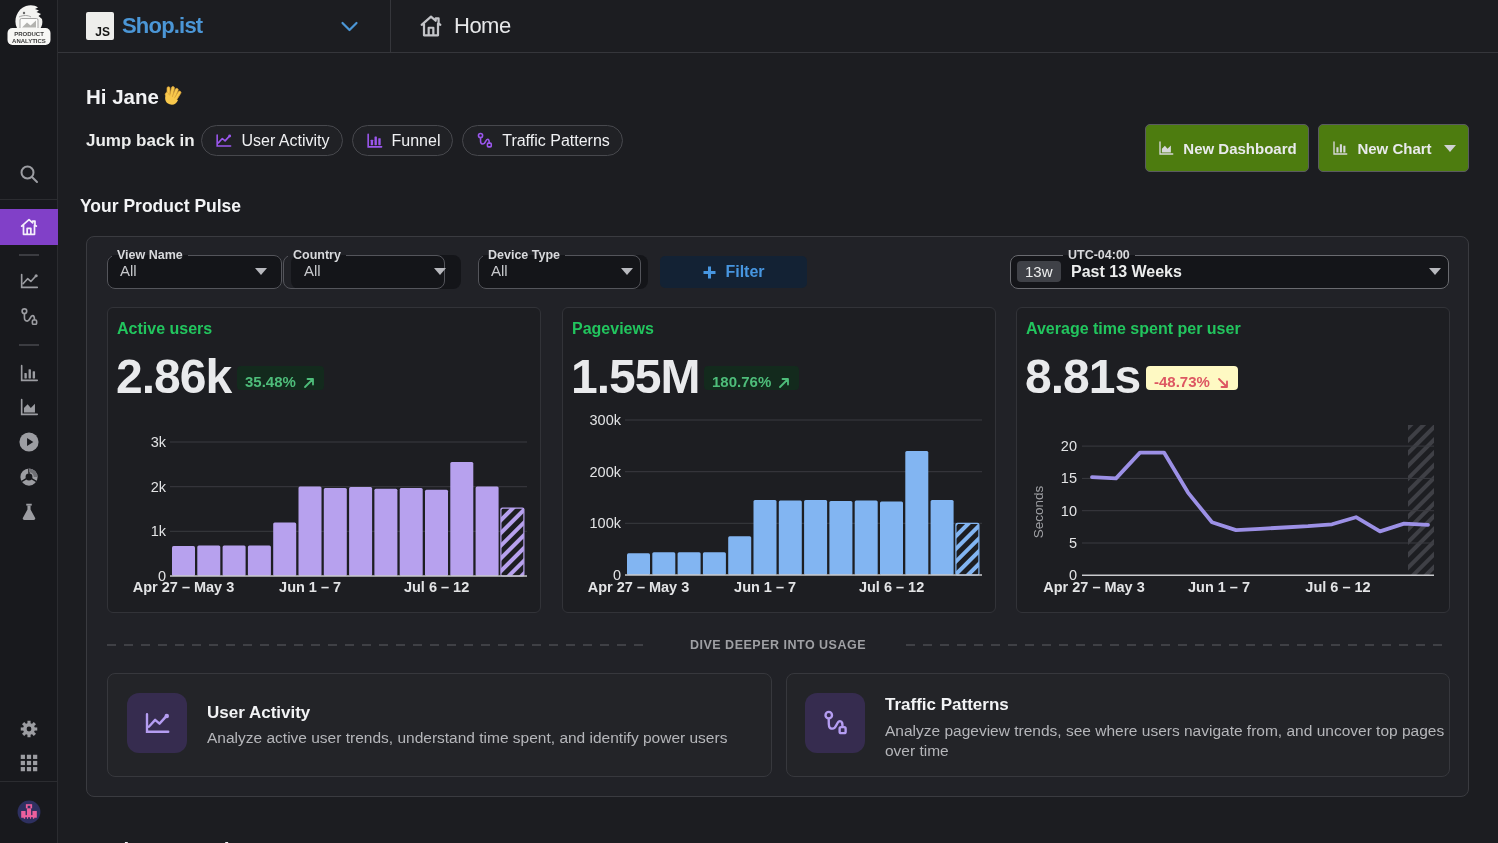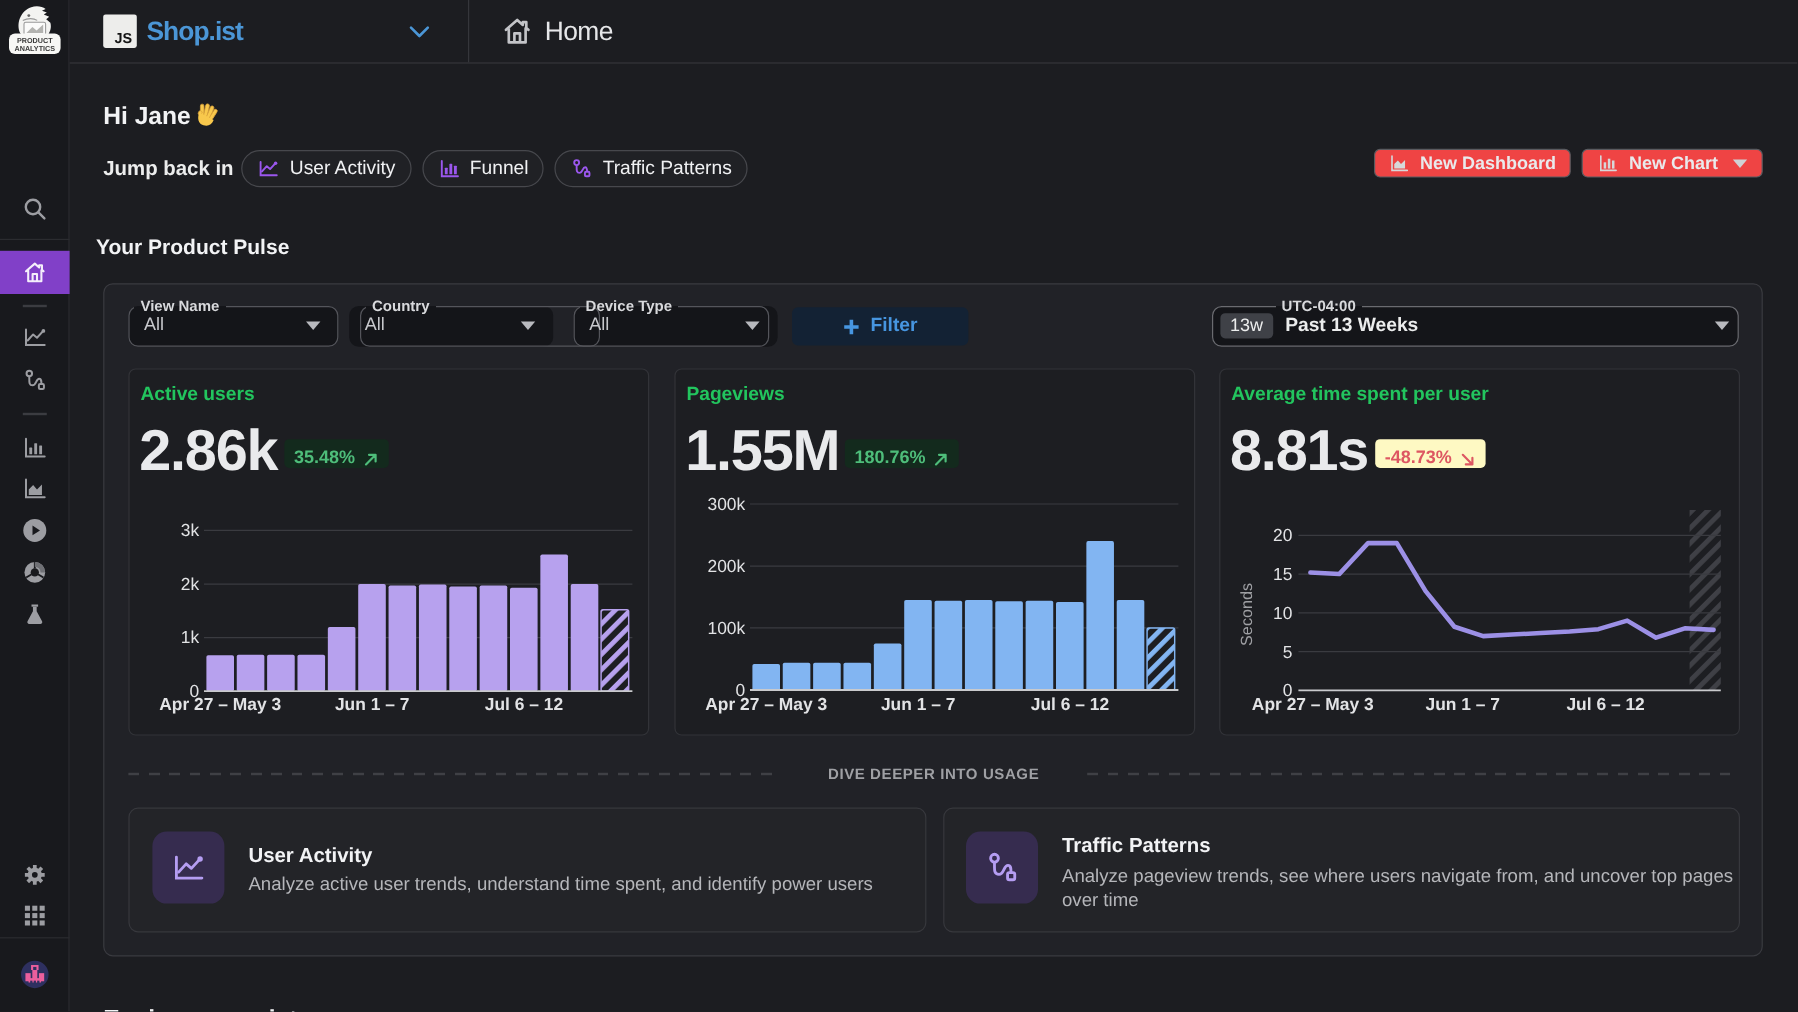--- a/index.html
+++ b/index.html
@@ -7,21 +7,21 @@
 .abs{position:absolute}
 .ax{font-family:"Liberation Sans",sans-serif;font-size:14.5px;fill:#e2e3e5}
 .xl{font-weight:bold}
 
 #sidebar{position:absolute;left:0;top:0;width:58px;height:843px;background:#18191d;border-right:1px solid #2b2c30}
 .sicon{position:absolute;left:50%;transform:translate(-50%,-50%)}
 
 #topbar{position:absolute;left:58px;top:0;width:1440px;height:53px;background:#1c1d21;border-bottom:1px solid #35363b}
 
 .chip{position:absolute;top:125px;height:31px;border:1px solid #47484d;border-radius:16px;background:#202125;display:flex;align-items:center;justify-content:center;gap:8px;font-size:16px;color:#f0f1f3;white-space:nowrap}
-.btn{position:absolute;top:124px;height:24px;border:1px solid #5a5b60;border-radius:5px;background:#ef4444;display:flex;align-items:center;justify-content:center;gap:8px;font-size:15px;font-weight:bold;color:#e9eaec;white-space:nowrap}
+.btn{position:absolute;top:124px;height:48px;border:1px solid #5a5b60;border-radius:5px;background:#4d7c0f;display:flex;align-items:center;justify-content:center;gap:8px;font-size:15px;font-weight:bold;color:#e9eaec;white-space:nowrap}
 
 #panel{position:absolute;left:86px;top:236px;width:1383px;height:561px;background:#212227;border:1px solid #3a3b40;border-radius:8px}
 fieldset.sel{position:absolute;top:248px;height:41px;background:transparent;border:1.5px solid #54555b;border-radius:8px;margin:0;padding:0;font-size:15px;color:#c7c8cc}
 fieldset.sel legend{margin-left:4px;padding:0 5px;font-size:12.5px;color:#d8d9dc;font-weight:bold}
 .sbg{position:absolute;top:255px;height:34px;background:#141519;border-radius:8px}
 .sval{position:absolute;top:262px;font-size:15px;color:#c7c8cc}
 .car{width:0;height:0;border-left:6px solid transparent;border-right:6px solid transparent;border-top:7px solid #b8b9be;position:absolute;top:268px}
 .card{position:absolute;top:307px;width:434px;height:306px;background:#1d1e22;border:1px solid #323338;border-radius:6px}
 .ctitle{position:absolute;font-size:16px;font-weight:bold;color:#22c55e}
 .cnum{position:absolute;font-size:48px;font-weight:bold;color:#e9eaec;letter-spacing:-1px}
@@ -231,21 +231,21 @@
 <div id="panel"></div>
 <span class="sbg" style="left:107px;width:175px"></span>
 <span class="sbg" style="left:291px;width:170px"></span>
 <span class="sbg" style="left:478px;width:170px"></span>
 <span class="sbg" style="left:1010px;width:439px"></span>
 <fieldset class="sel" style="left:107px;width:175px">
     <legend>View Name</legend>
   </fieldset>
 <span class="sval" style="left:120px">All</span>
 <span class="car" style="left:255px"></span>
-<fieldset class="sel" style="left:300px;width:200px">
+<fieldset class="sel" style="left:283px;width:162px">
     <legend>Country</legend>
   </fieldset>
 <span class="sval" style="left:304px">All</span>
 <span class="car" style="left:434px"></span>
 <fieldset class="sel" style="left:478px;width:163px">
     <legend>Device Type</legend>
   </fieldset>
 <span class="sval" style="left:491px">All</span>
 <span class="car" style="left:621px"></span>
 <div class="abs" style="left:660px;top:256px;width:147px;height:32px;background:#132234;border-radius:5px;display:flex;align-items:center;justify-content:center;gap:8px;color:#4796e0;font-size:16px;font-weight:bold"><svg width="15" height="15" viewBox="0 0 15 15">

